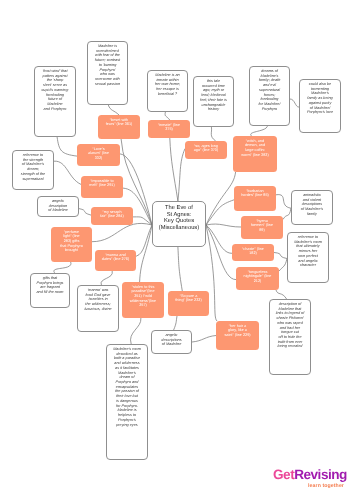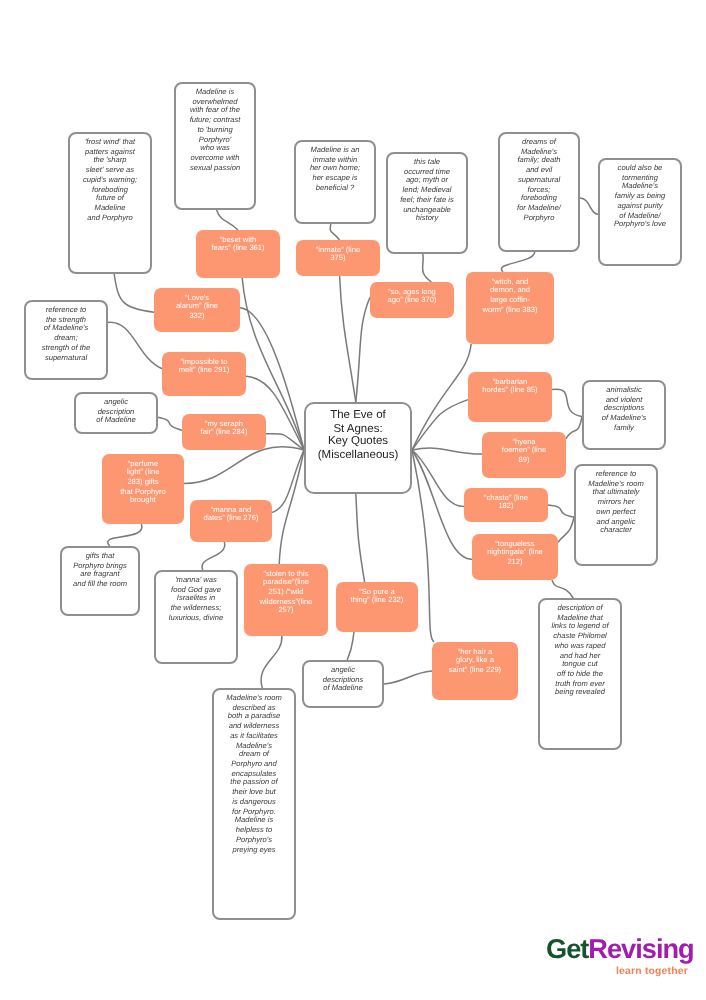--- a/index.html
+++ b/index.html
@@ -277,16 +277,16 @@
 saint” (line 229)</span>
       </div>
       <div id="central" style="left: 152px; top: 201px; width: 54px; height: 46px;">
         <span class="txt">The Eve of
 St Agnes:
 Key Quotes
 (Miscellaneous)</span>
       </div>
     </div>
   <div id="brand">
-    <div class="bname"><span id="bp1" style="color: #14532d;">Get</span><span id="bp2" style="color: #a21caf;">Revising</span></div>
+    <div class="bname"><span id="bp1" style="color: #ec4899;">Get</span><span id="bp2" style="color: #a21caf;">Revising</span></div>
     <div class="tag" id="btag" style="color: rgb(244, 127, 82);">learn together</div>
   </div>
 </div>
 
 </body></html>

